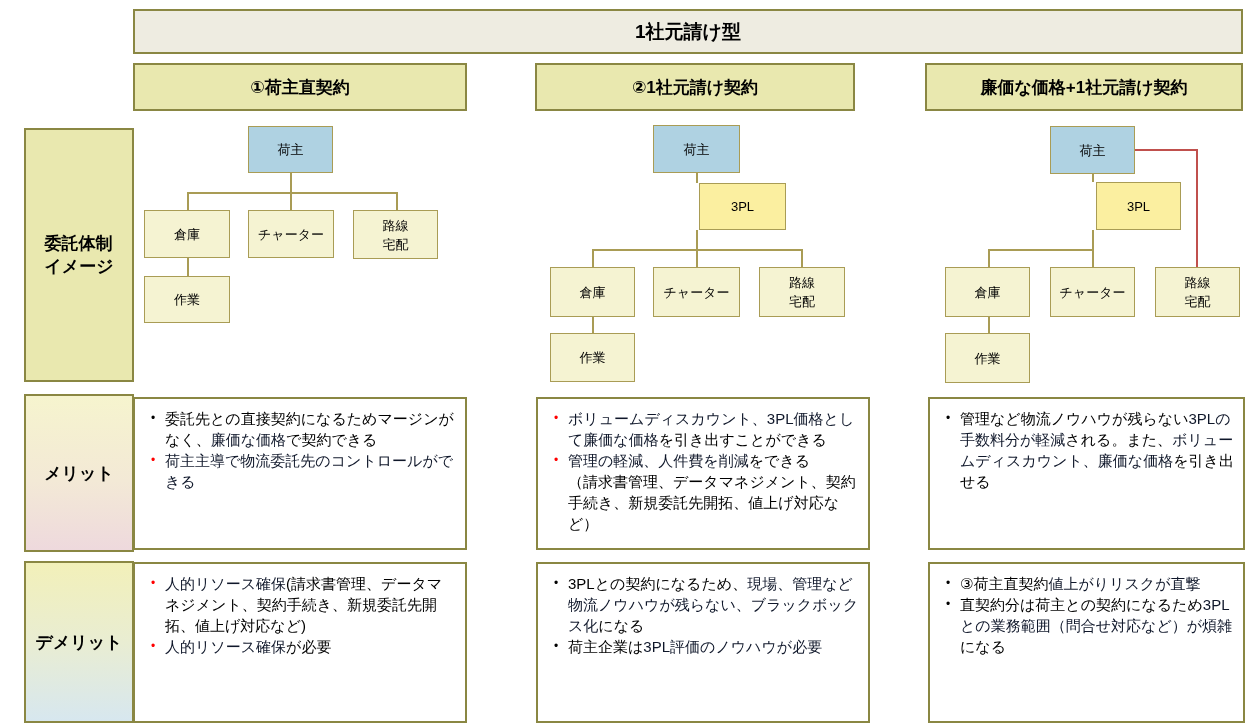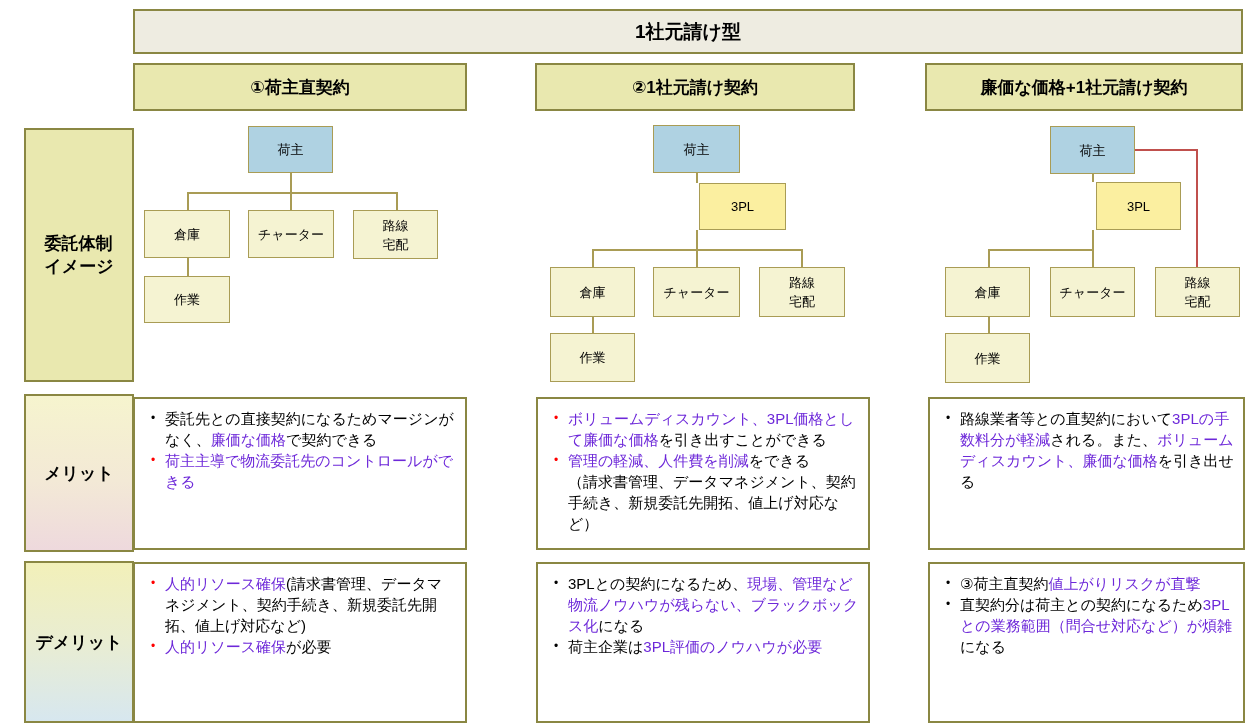--- a/index.html
+++ b/index.html
@@ -31,21 +31,21 @@
   #merit-c2{left:536px;top:397px;width:334px;height:153px;}
   #merit-c3{left:928px;top:397px;width:317px;height:153px;}
   #dem-c1{left:133px;top:562px;width:334px;height:161px;}
   #dem-c2{left:536px;top:562px;width:334px;height:161px;}
   #dem-c3{left:928px;top:562px;width:317px;height:161px;}
   .bullet-item{display:flex;align-items:flex-start;}
   .bullet{flex:0 0 24px;width:24px;text-align:center;font-size:12px;line-height:21px;}
   .bullet.red{color:#FF0000;}
   .bullet.black{color:#000;}
   .bullet-text{flex:1;white-space:pre-wrap;}
-  .bullet-text .red{color:#6d28d9;}
+  .bullet-text .red{color:#0f172a;}
   .bullet-text .black{color:#000;}
 
   
   .node{position:absolute;box-sizing:border-box;border:1.5px solid #A99C55;background:#F5F3D2;
         display:flex;align-items:center;justify-content:center;font-size:13px;
         text-align:center;white-space:pre-line;line-height:19px;}
   .node.blue{background:#AFD2E2;}
   .node.yellow{background:#FBEFA0;margin-left:46px;}
   .conn{position:absolute;background:#A99C55;}
   .conn.redline{background:#C0504D;}
@@ -183,21 +183,21 @@
           <span class="bullet red">•</span>
           <span class="bullet-text"><span class="red">管理の軽減、人件費を削減</span><span class="black">をできる
 （請求書管理、データマネジメント、契約手続き、新規委託先開拓、値上げ対応など）</span></span>
         </div>
       </div>
   </div>
   <div class="abs cell" id="merit-c3">
     <div>
         <div class="bullet-item">
           <span class="bullet black">•</span>
-          <span class="bullet-text"><span class="black">路線業者等との直契約において</span><span class="red">3PLの手数料分が軽減</span><span class="black">される。また、</span><span class="red">ボリュームディスカウント、廉価な価格</span><span class="black">を引き出せる</span></span>
+          <span class="bullet-text"><span class="black">管理など物流ノウハウが残らない</span><span class="red">3PLの手数料分が軽減</span><span class="black">される。また、</span><span class="red">ボリュームディスカウント、廉価な価格</span><span class="black">を引き出せる</span></span>
         </div>
       </div>
   </div>
 
   <div class="abs cell" id="dem-c1">
     <div>
         <div class="bullet-item">
           <span class="bullet red">•</span>
           <span class="bullet-text"><span class="red">人的リソース確保</span><span class="black">(請求書管理、データマネジメント、契約手続き、新規委託先開拓、値上げ対応など)</span></span>
         </div>

